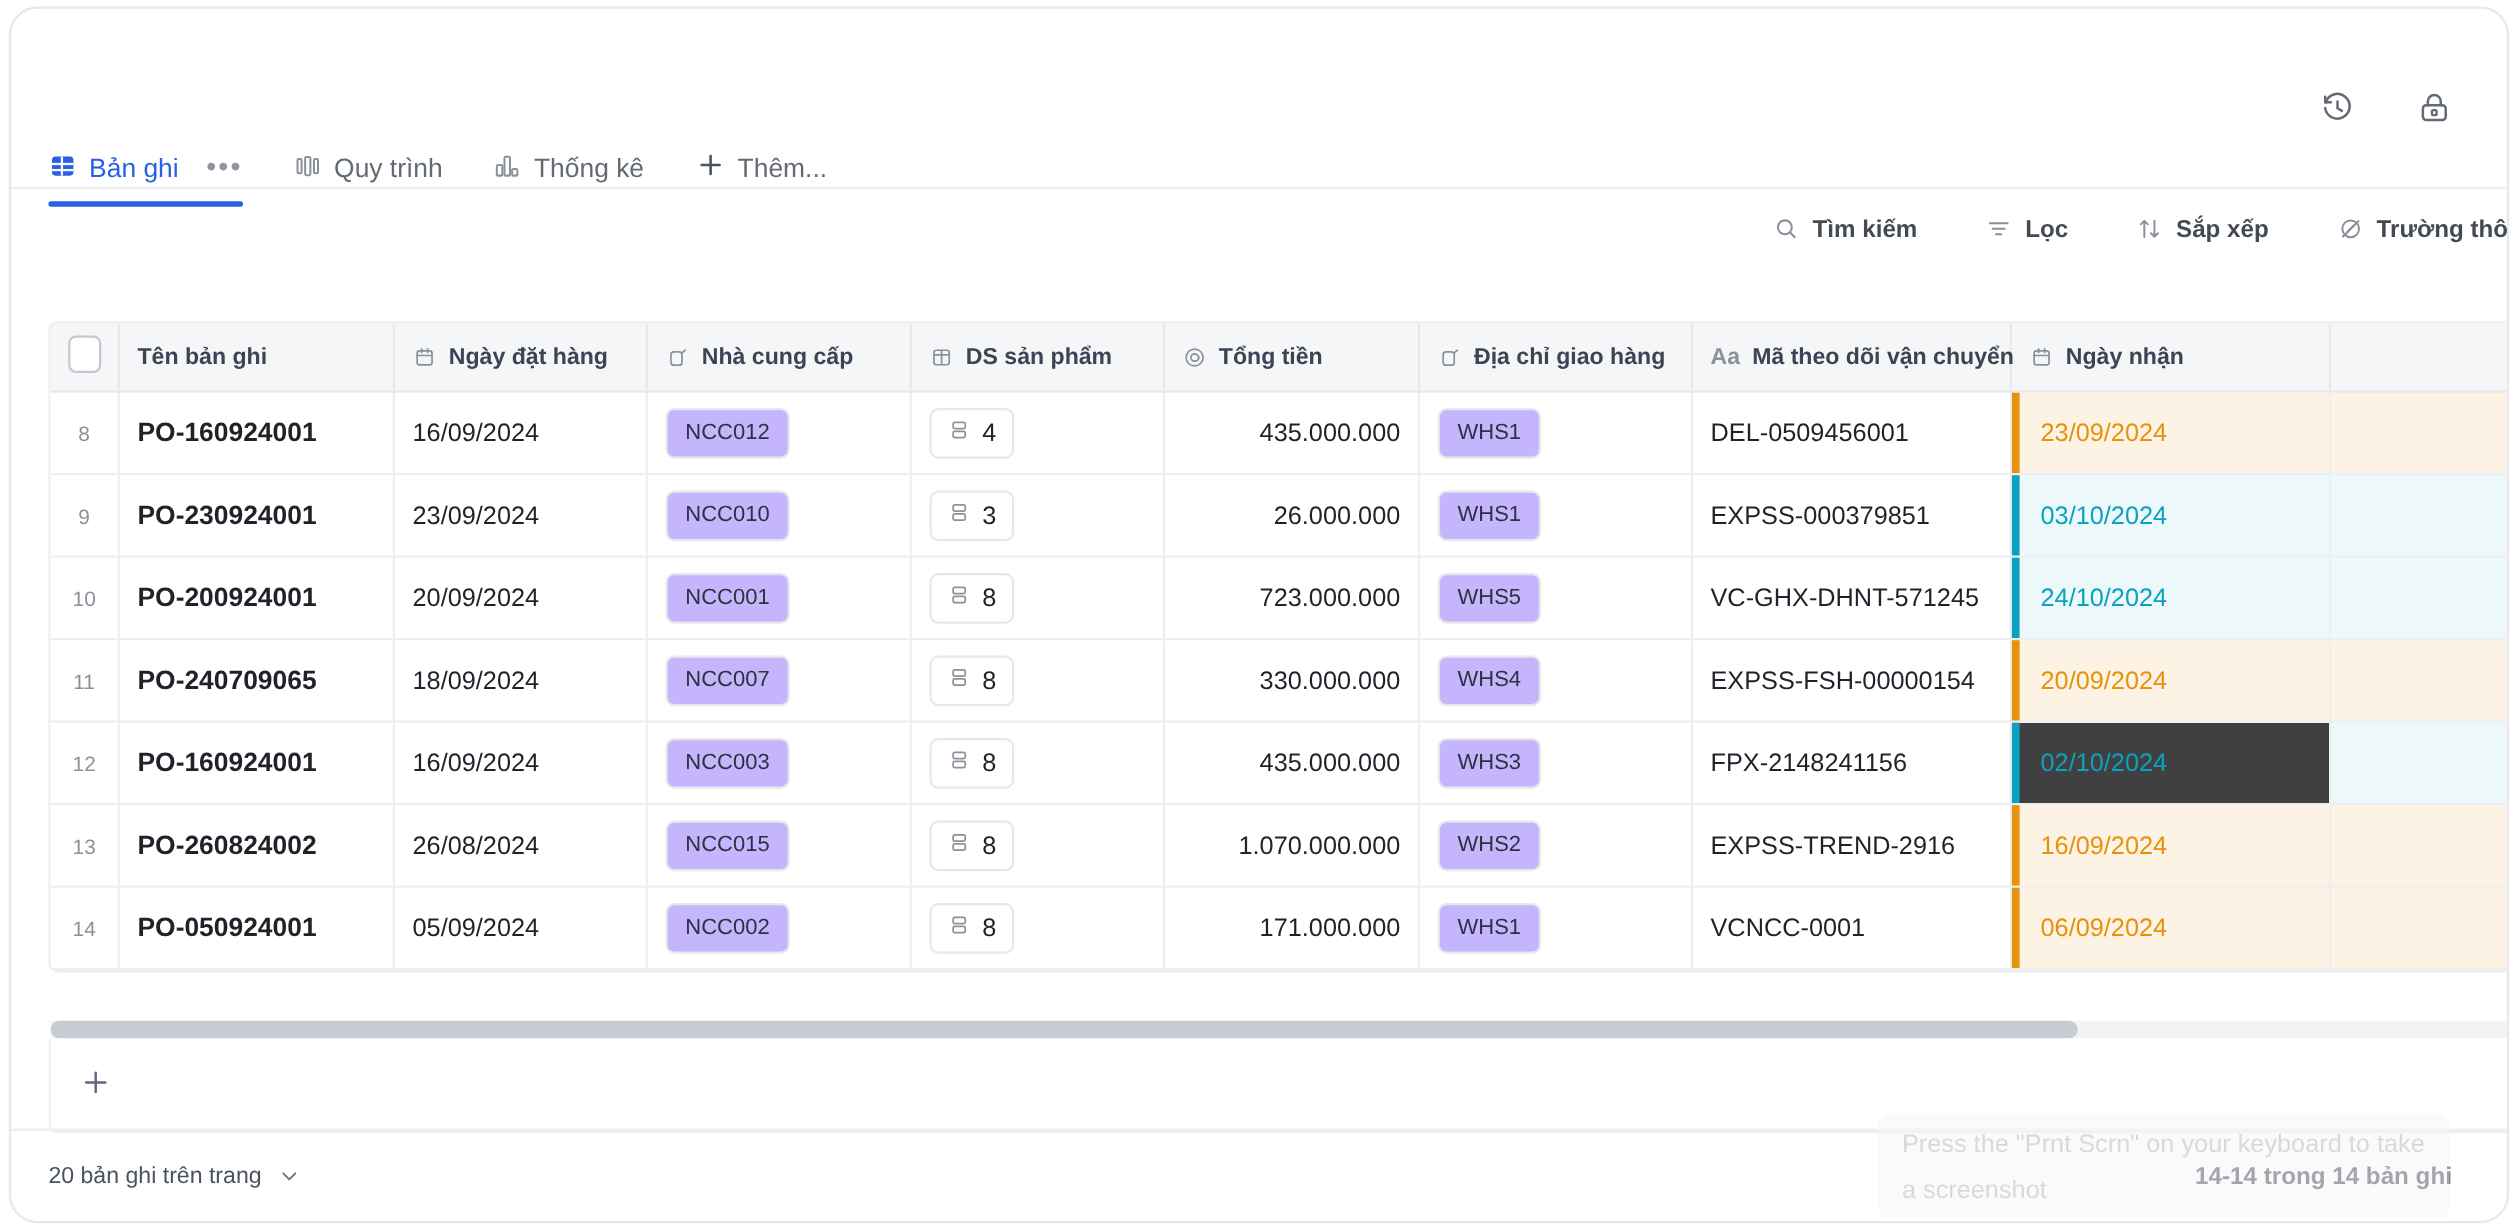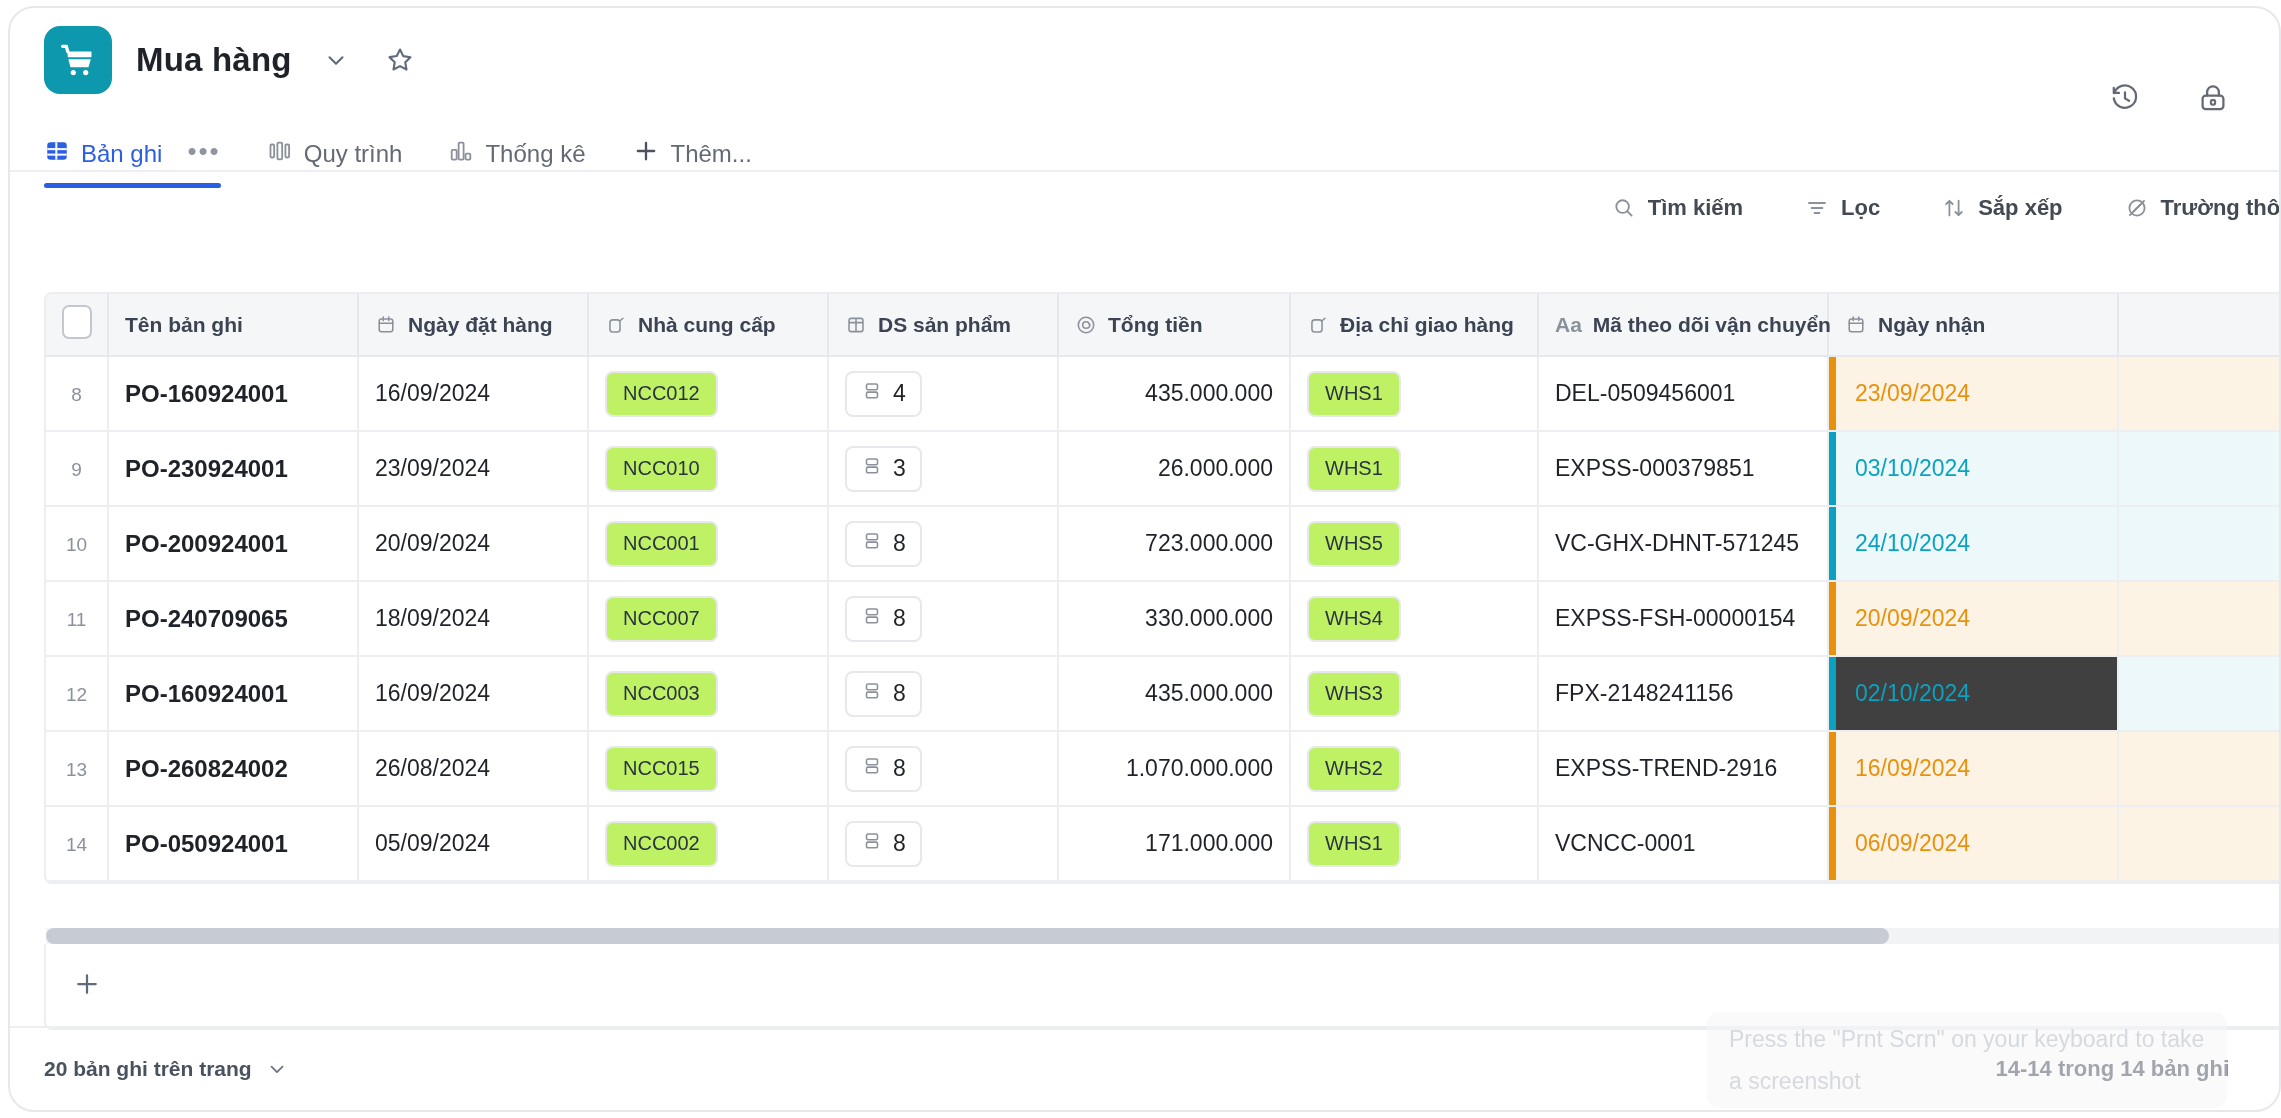--- a/index.html
+++ b/index.html
@@ -177,21 +177,21 @@
   .col-extra  { width: 228px; }
 
   td.cell-check, th.cell-check { text-align: center; padding: 0; }
   .row-idx { font-size: 19px; color: #8b919b; }
   .cell-name { font-weight: bold; font-size: 24px; }
   .cell-total { text-align: right; }
   .chip {
     display: inline-flex; align-items: center;
     height: 46px; padding: 0 16px;
     border: 2px solid #e6e8eb; border-radius: 8px;
-    font-size: 20px; color: #2b3240; background:#bef264;
+    font-size: 20px; color: #2b3240; background:#c4b5fd;
     font-weight: 500;
   }
   .prodchip {
     display: inline-flex; align-items: center; gap: 10px;
     height: 46px; padding: 0 14px;
     border: 2px solid #e6e8eb; border-radius: 8px;
     font-size: 23px; color: #1f2329; background:#fff;
   }
   td.cell-recv {
     position: relative;
@@ -237,21 +237,21 @@
   #footer {
     position: absolute;
     left: 0; right: 0; bottom: 0;
     height: 84px;
     border-top: 2px solid #eceef1;
     display: flex; align-items: center; justify-content: space-between;
     padding: 0 44px 0 34px;
   }
   #page-size {
     display:flex; align-items:center; gap: 14px;
-    font-size: 21px; color: #4a5260; font-weight: bold;
+    font-size: 21px; color: #4a5260;
   }
   #record-count {
     font-size: 22px; color: #3c4352; font-weight: bold;
     margin-right: 6px;
   }
 
   
   #prntscrn-hint {
     position: absolute;
     left: 1697px; top: 1004px;
@@ -265,45 +265,20 @@
     pointer-events: none;
   }
 </style>
 </head>
 <body>
 
 <div id="app-window">
 
   <div id="header-bar">
 
-    <div id="app-title-row">
-      <div id="app-logo">
-        <svg width="42" height="42" viewBox="0 0 24 24" fill="none">
-          <path d="M3.2 4.2h2.1l.9 3.1" stroke="#fff" stroke-width="1.9" stroke-linecap="round"></path>
-          <rect x="6.1" y="7.1" width="13.6" height="3.3" rx="0.4" fill="#fff"></rect>
-          <path d="M6.5 11.6h12.8l-1.3 4.6H7.7z" fill="#fff"></path>
-          <circle cx="9.3" cy="19.2" r="1.5" fill="#fff"></circle>
-          <circle cx="16.4" cy="19.2" r="1.5" fill="#fff"></circle>
-        </svg>
-      </div>
-
-      <div id="app-name">Mua hàng</div>
-
-      <div id="title-chevron" class="hdr-ico-btn">
-        <svg width="26" height="26" viewBox="0 0 24 24" fill="none">
-          <path d="M6 9.5l6 6 6-6" stroke="currentColor" stroke-width="1.9" stroke-linecap="round" stroke-linejoin="round"></path>
-        </svg>
-      </div>
-
-      <div id="title-star" class="hdr-ico-btn">
-        <svg width="30" height="30" viewBox="0 0 24 24" fill="none">
-          <path d="M12 3.6l2.6 5.3 5.8.85-4.2 4.1 1 5.8-5.2-2.73L6.8 19.6l1-5.8-4.2-4.1 5.8-.85z" stroke="currentColor" stroke-width="1.7" stroke-linejoin="round"></path>
-        </svg>
-      </div>
-    </div>
 
     <div id="header-right">
       <div class="hdr-ico-btn">
         <svg width="32" height="32" viewBox="0 0 24 24" fill="none">
           <path d="M3.6 8.2V4.4M3.6 8.2h3.9" stroke="currentColor" stroke-width="1.7" stroke-linecap="round" stroke-linejoin="round"></path>
           <path d="M3.9 8.4A8.4 8.4 0 1 1 3.6 12.2" stroke="currentColor" stroke-width="1.7" stroke-linecap="round"></path>
           <path d="M12 7.7v4.6l3 1.8" stroke="currentColor" stroke-width="1.7" stroke-linecap="round" stroke-linejoin="round"></path>
         </svg>
       </div>
       <div class="hdr-ico-btn">

